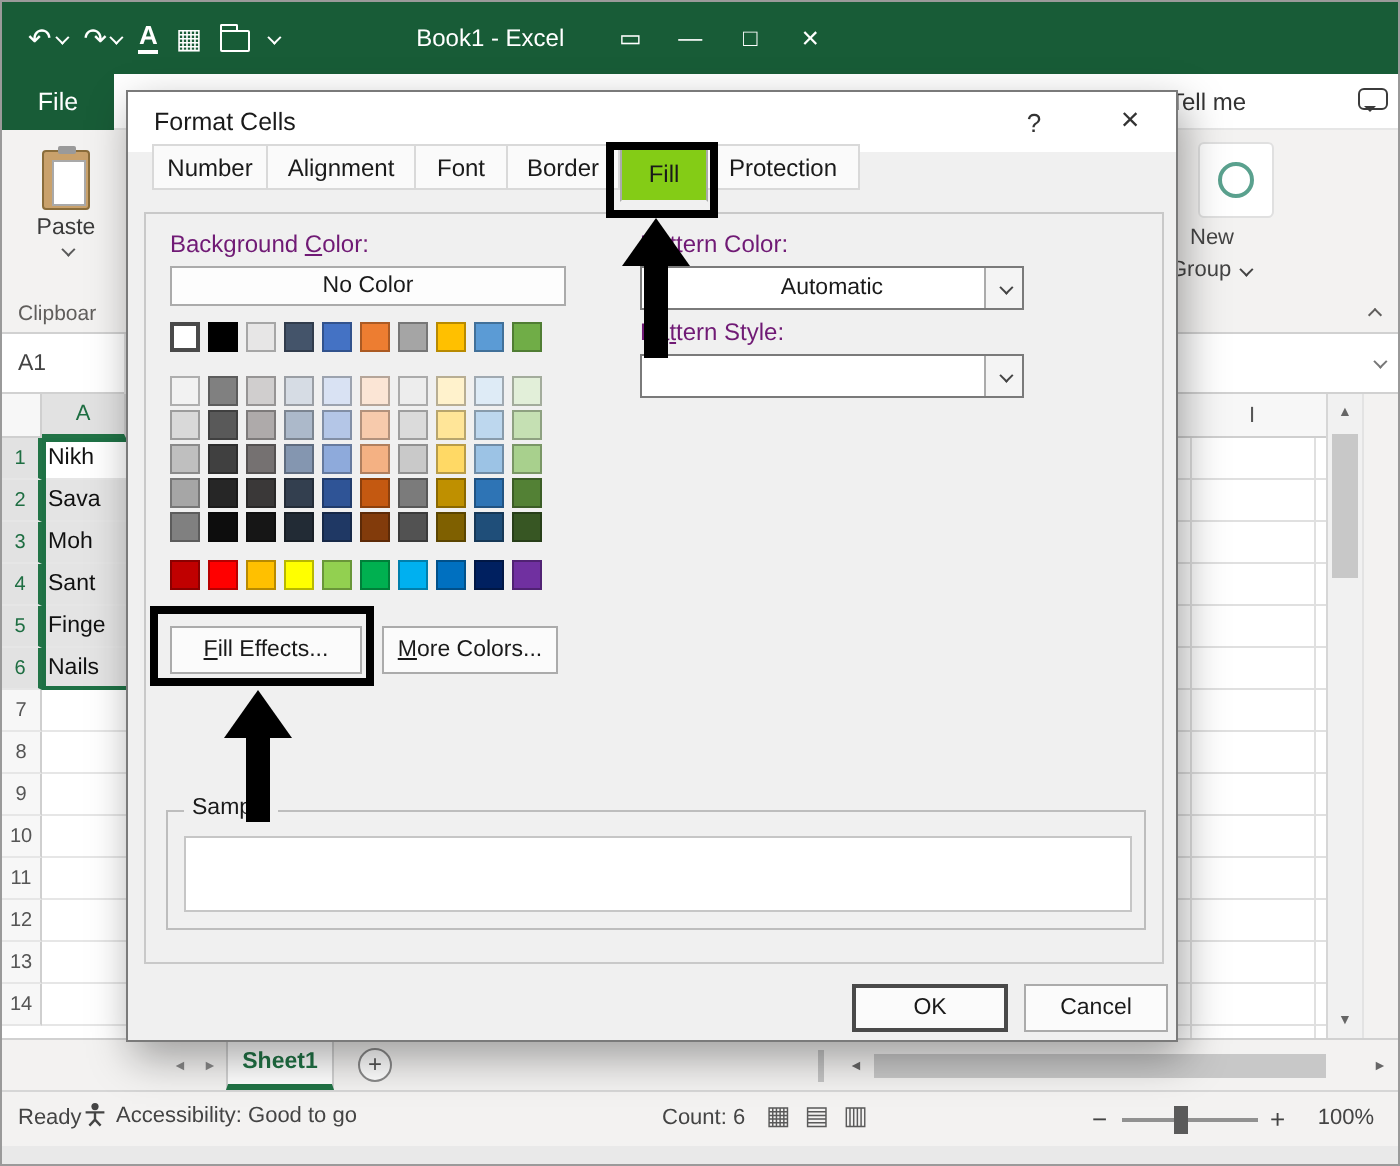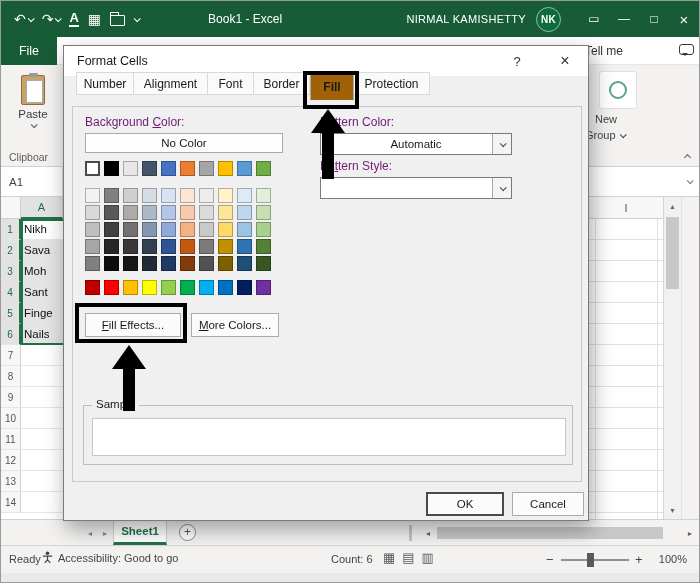--- a/index.html
+++ b/index.html
@@ -101,21 +101,21 @@
 
   
   .dialog { position:absolute; left:62px; top:44px; width:526px; height:476px; background:#F0F0F0; border:1px solid #7A7A7A; box-shadow:3px 8px 20px rgba(0,0,0,.35); z-index:20; font-size:12px; color:#1a1a1a;padding-left:19px; }
   .dlg-title { position:absolute; left:0; top:0; width:100%; height:30px; background:#fff; display:flex; align-items:center; }
   .dlg-title .t { margin-left:13px; font-size:12.5px; }
   .dlg-help { position:absolute; right:51px; top:0; width:40px; height:30px; display:flex; align-items:center; justify-content:center; font-size:13px; color:#333; }
   .dlg-close { position:absolute; right:0; top:0; width:46px; height:30px; display:flex; align-items:center; justify-content:center; font-size:16px; color:#333; }
   .dtabs { position:absolute; left:12px; top:26px; height:30px; display:flex; align-items:flex-start; }
   .dtab { height:23px; background:#FAFAFA; border:1px solid #D9D9D9; border-left:none; display:flex; align-items:center; justify-content:center; font-size:12px; }
   .dtab:first-child { border-left:1px solid #D9D9D9; }
-  .dtab.active { height:29px; background:#a16207; border:1px solid #ABABAB; margin-bottom:-1px; border-bottom:1px solid #F0F0F0; z-index:2;font-weight:bold; }
+  .dtab.active { height:29px; background:#84cc16; border:1px solid #ABABAB; margin-bottom:-1px; border-bottom:1px solid #F0F0F0; z-index:2; }
   .dtab:nth-child(1){width:58px;} .dtab:nth-child(2){width:74px;} .dtab:nth-child(3){width:46px;}
   .dtab:nth-child(4){width:56px;} .dtab:nth-child(5){width:44px;} .dtab:nth-child(6){width:76px;}
   .panel { position:absolute; left:8px; top:60px; width:510px; height:376px; border:1px solid #C9C9C9; background:#F0F0F0; }
   .lbl { position:absolute; font-size:12px; color:#701a75; }
   .nocolor { position:absolute; left:12px; top:26px; width:198px; height:20px; background:#FDFDFD; border:1px solid #ABABAB; font-size:11.5px; display:flex; align-items:center; justify-content:center; }
   #palette { position:absolute; left:12px; top:54px; display:flex; flex-direction:column; gap:2px; }
   .prow { display:flex; gap:4px; }
   .prow.gap-big { margin-top:10px; }
   .prow.gap-med { margin-top:7px; }
   .sw { width:15px; height:15px; border:1px solid rgba(0,0,0,.28); }
@@ -167,24 +167,20 @@
           <span>▦</span>
         </span>
       <span class="ticon">
           <span class="folder"></span>
         </span>
       <span class="ticon">
           <span class="chv"></span>
         </span>
     </div>
     <div class="wtitle">Book1 - Excel</div>
-    <div class="user">
-      <span>NIRMAL KAMISHETTY</span>
-      <span class="avatar">NK</span>
-    </div>
     <div class="winbtns">
       <span>▭</span>
       <span>—</span>
       <span>□</span>
       <span class="close">×</span>
     </div>
   </div>
 
   <div class="tabrow">
     <div class="filetab">File</div>

